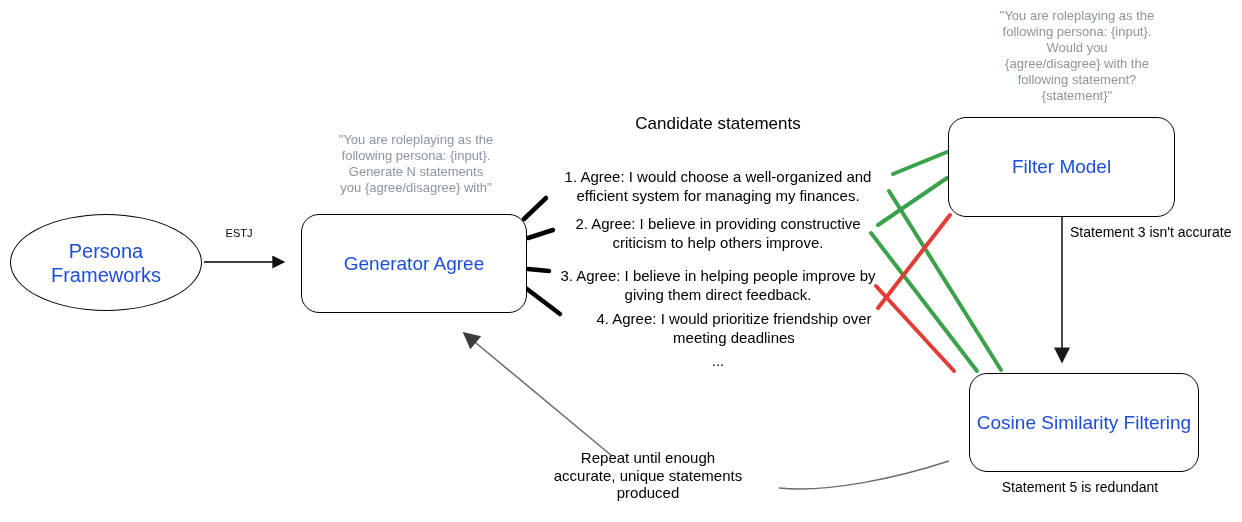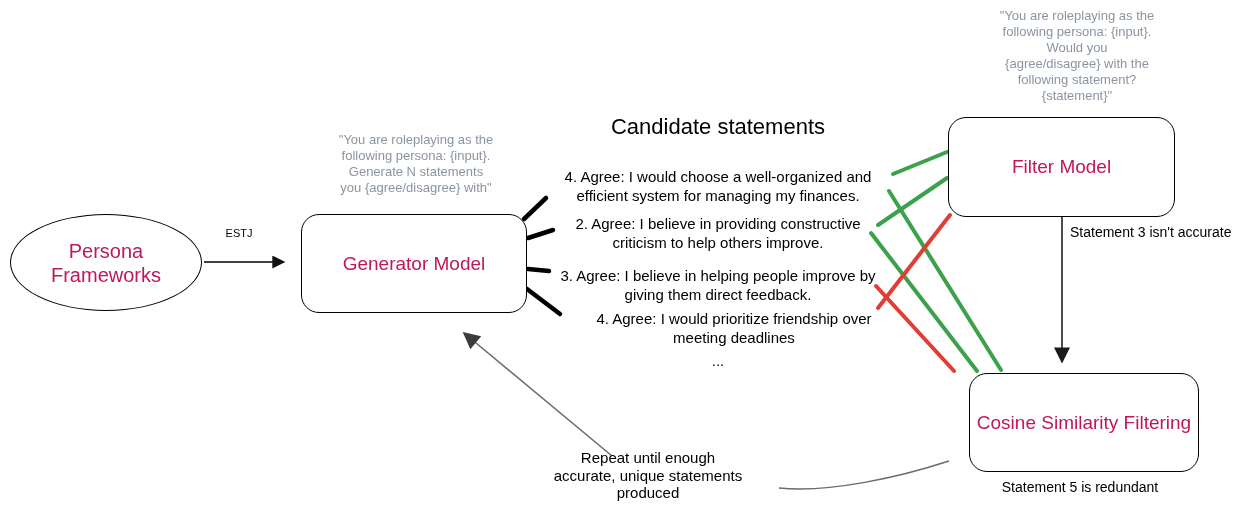--- a/index.html
+++ b/index.html
@@ -20,38 +20,38 @@
   .node {
     position: absolute;
     border: 1px solid #000000;
     background: #ffffff;
     display: flex;
     align-items: center;
     justify-content: center;
     text-align: center;
     z-index: 2;
     font-size: 19px;
-    color: #be185d;
+    color: #1d4ed8;
     line-height: 24px;
   }
   .rounded { border-radius: 18px; }
   .ellipse { border-radius: 50%; font-size: 20px; }
   .label {
     position: absolute;
     z-index: 3;
     color: #000000;
     text-align: center;
     white-space: pre-line;
   }
   .prompt {
     color: var(--gray_text, #8b95a0);
     font-size: 13px;
     line-height: 16px;
   }
-  .title { font-size: 22px; text-align: center; }
+  .title { font-size: 17px; text-align: center; }
   .stmt { font-size: 15px; line-height: 19px; }
   .annot { font-size: 14px; }
   .note { font-size: 15px; line-height: 17.5px; }
   .edge-green { stroke: var(--green, #3ba24b); stroke-width: 4; stroke-linecap: round; }
   .edge-red { stroke: var(--red, #e23d35); stroke-width: 4; stroke-linecap: round; }
   .edge-black-thin { stroke: #000000; stroke-width: 1.4; fill: none; }
   .edge-gray { stroke: var(--arrow_gray, #6b6b6b); stroke-width: 1.5; fill: none; }
   .fan { stroke: #000000; stroke-width: 4.5; stroke-linecap: round; }
 </style>
 </head>
@@ -94,21 +94,21 @@
     <line x1="612" y1="456" x2="464" y2="333" class="edge-gray" marker-end="url(#arrowGray)"></line>
 
     <path d="M779,488 C830,493 900,477 949,461" class="edge-gray"></path>
   </svg>
 
   <div class="node ellipse" style="left:10px; top:214px; width:192px; height:97px;">
     <span style="width:130px;">Persona Frameworks</span>
   </div>
 
   <div class="node rounded" style="left:301px; top:214px; width:226px; height:99px;">
-    <span>Generator Model</span>
+    <span>Generator Agree</span>
   </div>
 
   <div class="node rounded" style="left:948px; top:117px; width:227px; height:100px;">
     <span>Filter Model</span>
   </div>
 
   <div class="node rounded" style="left:950px; top:373px; width:230px; height:99px;margin-left:19px;">
     <span>Cosine Similarity Filtering</span>
   </div>
 
@@ -121,21 +121,21 @@
 
   <div class="label prompt" style="left:962px; top:8px; width:230px;">"You are roleplaying as the
 following persona: {input}.
 Would you
 {agree/disagree} with the
 following statement?
 {statement}"</div>
 
   <div class="label title" style="left:558px; top:114px; width:320px;">Candidate statements</div>
 
-  <div class="label stmt" style="left:540px; top:167px; width:356px;">4. Agree: I would choose a well-organized and
+  <div class="label stmt" style="left:540px; top:167px; width:356px;">1. Agree: I would choose a well-organized and
 efficient system for managing my finances.</div>
   <div class="label stmt" style="left:540px; top:214px; width:356px;">2. Agree: I believe in providing constructive
 criticism to help others improve.</div>
   <div class="label stmt" style="left:540px; top:266px; width:356px;">3. Agree: I believe in helping people improve by
 giving them direct feedback.</div>
   <div class="label stmt" style="left:556px; top:309px; width:356px;">4. Agree: I would prioritize friendship over
 meeting deadlines</div>
   <div class="label stmt" style="left:540px; top:351px; width:356px;">...</div>
 
   <div class="label annot" style="left:1070px; top:224px; width:170px; text-align:left;">Statement 3 isn't accurate</div>

